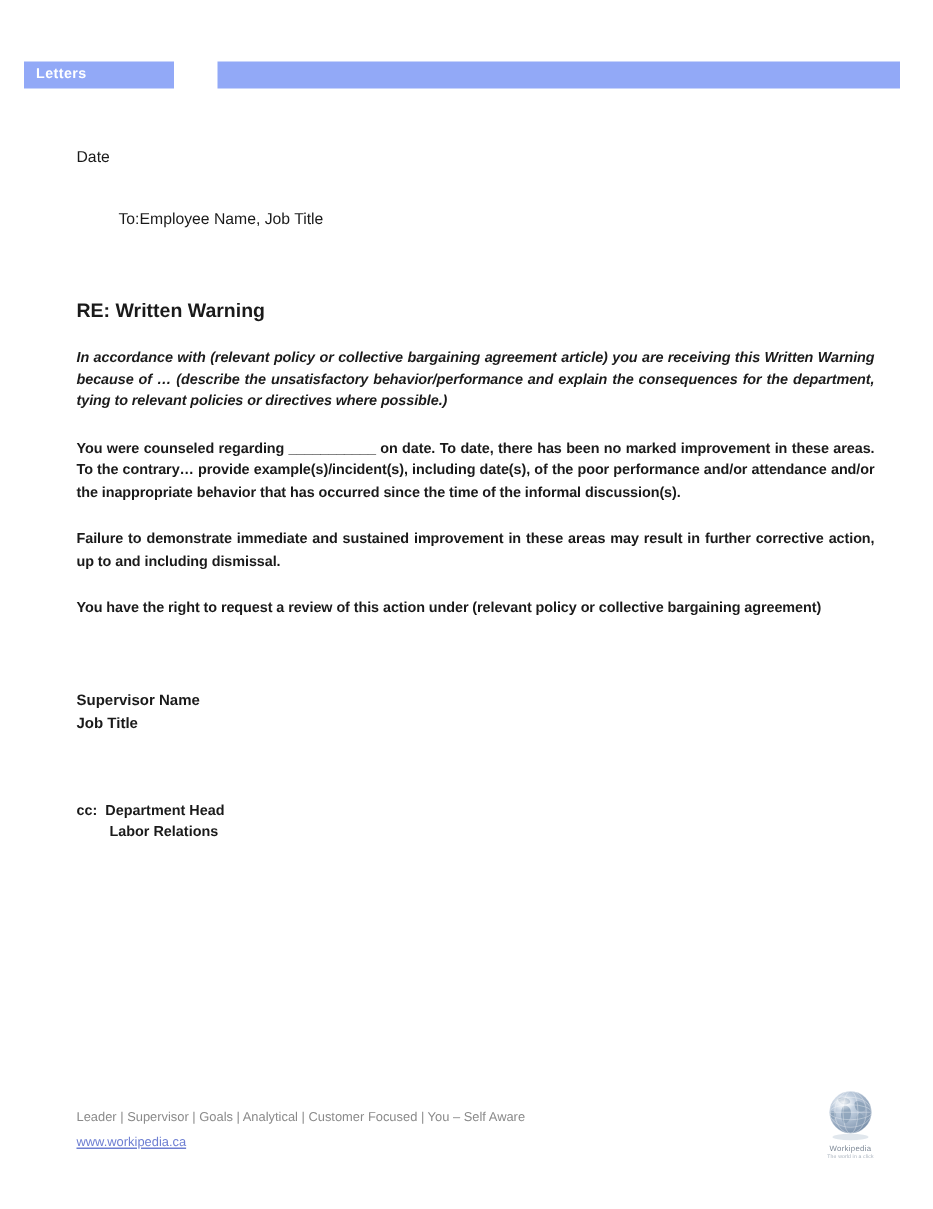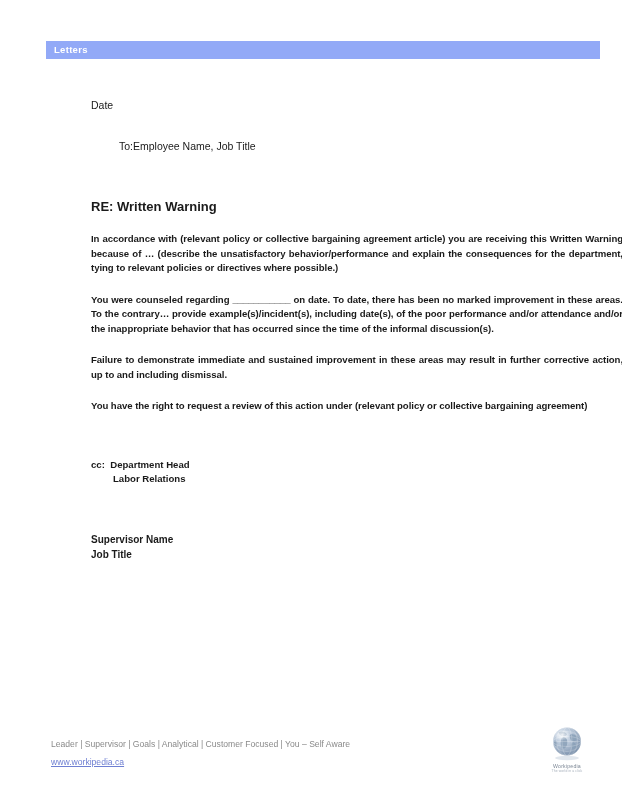--- a/index.html
+++ b/index.html
@@ -34,21 +34,21 @@
     width: 622px;
     height: 18px;
   }
   .banner-bar {
     position: absolute;
     top: 0;
     height: 18px;
     background: #92a9f7;
   }
   #banner-tab {
-    left: 46px;
+    left: 16px;
     width: 100px;
   }
   #banner-rule {
     left: 145px;
     width: 455px;
   }
   #banner-tab-label {
     position: absolute;
     left: 8px;
     top: 2px;
@@ -59,21 +59,20 @@
     line-height: 14px;
     white-space: nowrap;
   }
 
   
   #letter-body {
     position: absolute;
     left: 51px;
     top: 98px;
     width: 532px;
-    margin-left: 40px;
   }
   .line {
     font-size: 10.5px;
     line-height: 15px;
     color: #1a1a1a;
   }
 
   #date-line { font-size: 10.5px; line-height: 15px; }
 
   #to-line {
@@ -94,21 +93,21 @@
   }
 
   .para {
     margin-top: 17px;
     font-size: 9.6px;
     line-height: 14.5px;
     text-align: justify;
     font-weight: bold;
     letter-spacing: -0.05px;
   }
-  .para.first { margin-top: 18px; }
+  .para.first { margin-top: 18px; font-style: italic; }
 
   
   .squiggle {
     position: relative;
     white-space: nowrap;
   }
   .squiggle::after {
     content: "";
     position: absolute;
     left: 0;
@@ -215,28 +214,28 @@
 
     <div class="para first">In accordance with (relevant policy or collective bargaining agreement article) you are receiving this Written Warning because of … (describe the unsatisfactory behavior/performance and explain the consequences for the department, tying to relevant policies or directives where possible.)</div>
 
     <div class="para">You were counseled regarding ___________ on date. To date, there has been no marked improvement in these areas. To the contrary… provide example(s)/incident(s), including date(s), of the poor performance and/or attendance and/or the inappropriate behavior that has occurred since the time of the informal discussion(s).</div>
 
 
     <div class="para">Failure to demonstrate immediate and sustained improvement in these areas may result in further corrective action, up to and including dismissal.</div>
 
     <div class="para">You have the right to request a review of this action under (relevant policy or collective bargaining agreement)</div>
 
+    <div id="signature-block">
+      <div>Supervisor Name</div>
+      <div>Job Title</div>
+    </div>
+
     <div id="cc-block">
       <div id="cc-line-1">cc:  Department Head</div>
       <div id="cc-line-2">Labor Relations</div>
-    </div>
-
-    <div id="signature-block">
-      <div>Supervisor Name</div>
-      <div>Job Title</div>
     </div>
 
   </div>
 
   <div id="footer">
     <div id="footer-tagline">Leader | Supervisor | Goals | Analytical | Customer Focused | You – Self Aware</div>
     <a id="footer-link" href="#">www.workipedia.ca</a>
   </div>
 
   <div id="footer-logo">

